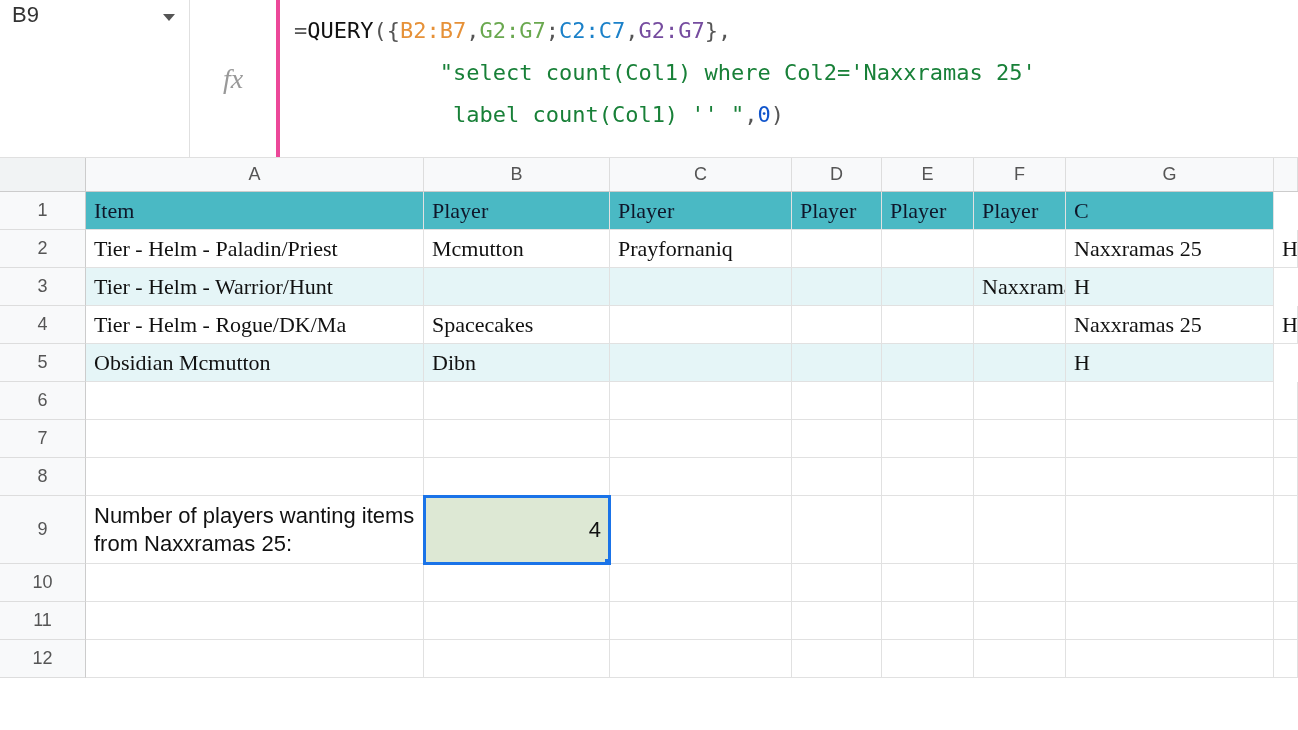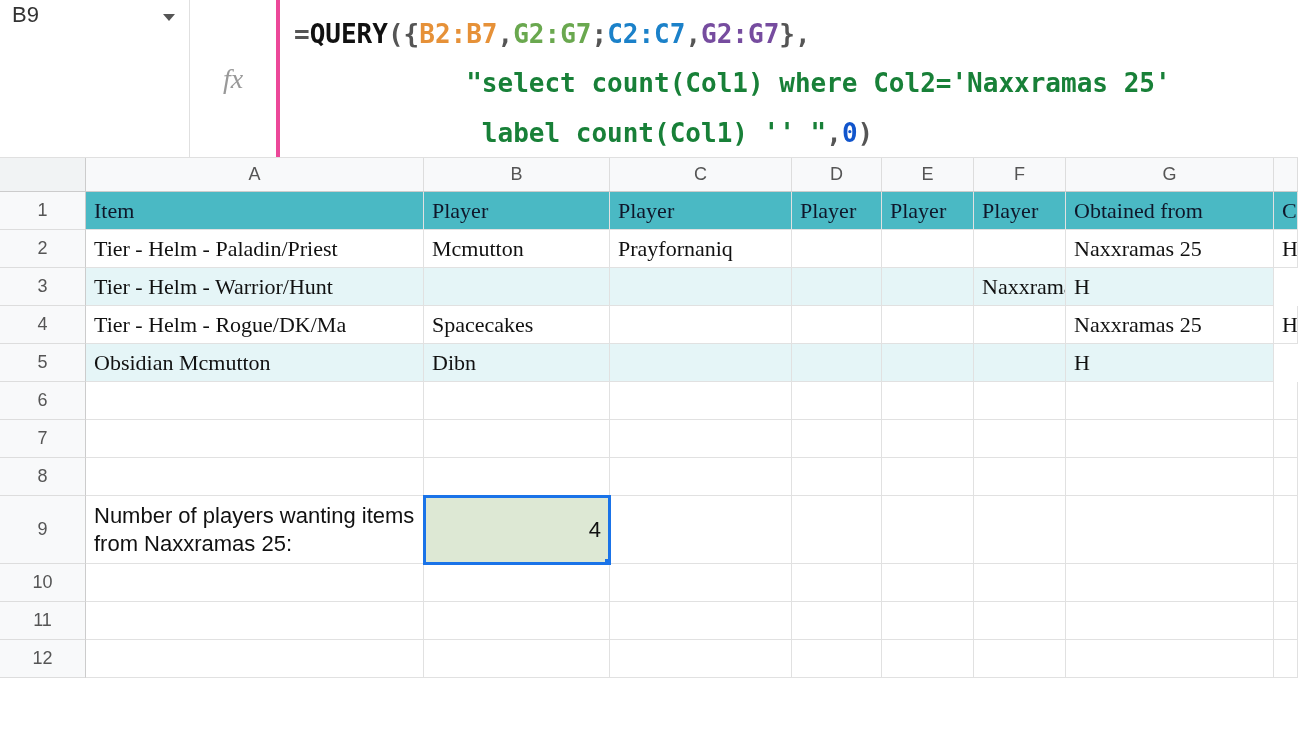--- a/index.html
+++ b/index.html
@@ -42,24 +42,24 @@
     border-right: 4px solid #ec4899;
     color: #999;
     font-style: italic;
     font-size: 28px;
     font-family: Georgia, 'Times New Roman', serif;
   }
   .formula-content {
     flex: 1;
     padding: 10px 14px;
     font-family: 'Menlo', 'Consolas', monospace;
-    font-size: 26px;
+    font-size: 22px;
     line-height: 1.9;
     white-space: pre;
-    font-weight: 700;
+    font-weight: 400;
   }
   .f-fn { color: #111; }
   .f-paren { color: #555; }
   .f-brace { color: #555; }
   .f-r1 { color: #E69138; }
   .f-r2 { color: #6AA84F; }
   .f-r3 { color: #1b81c9; }
   .f-r4 { color: #764c9f; }
   .f-str { color: #188038; }
   .f-num { color: #1155CC; }
@@ -180,21 +180,20 @@
   </div>
 
   <div class="row">
     <div class="row-header">1</div>
     <div class="cell hdr">Item</div>
     <div class="cell hdr">Player</div>
     <div class="cell hdr">Player</div>
     <div class="cell hdr">Player</div>
     <div class="cell hdr">Player</div>
     <div class="cell hdr">Player</div>
-    <div class="cell hdr">Obtained from</div>
     <div class="cell hdr">C</div>
   </div>
 
   <div id="data-rows">
       <div class="row">
         <div class="row-header">2</div>
         <div class="cell">Tier - Helm - Paladin/Priest</div>
         <div class="cell">Mcmutton</div>
         <div class="cell">Prayfornaniq</div>
         <div class="cell"></div>

